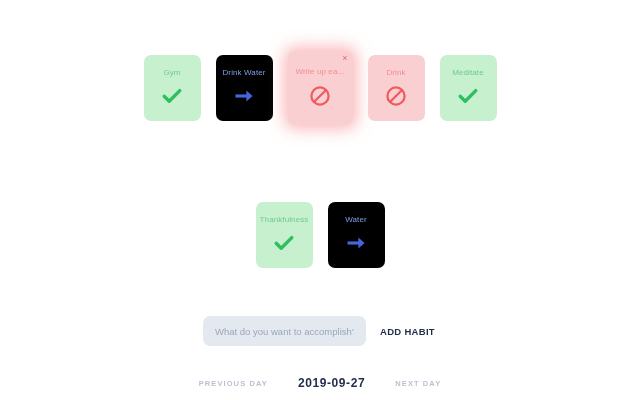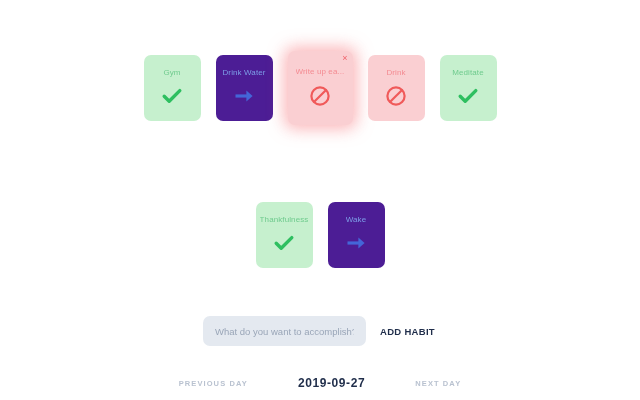--- a/index.html
+++ b/index.html
@@ -42,21 +42,21 @@
     display: flex;
     flex-direction: column;
     align-items: center;
     justify-content: flex-start;
     padding-top: 13px;
     cursor: pointer;
     flex: none;
   }
 
   .habit-card.green  { background: #c6f0ce; }
-  .habit-card.blue   { background: #4c1d95; }
+  .habit-card.blue   { background: #000000; }
   .habit-card.pink   { background: #facfd2; }
 
   .habit-card.active {
     width: 65px;
     height: 74px;
     margin-top: -4px;
     padding-top: 16px;
     box-shadow: 0 0 16px 4px rgba(247, 124, 130, 0.55);
   }
 
@@ -131,21 +131,21 @@
     cursor: pointer;
     padding: 4px 2px;
   }
 
   
   .day-nav {
     margin-top: 30px;
     display: flex;
     align-items: center;
     justify-content: center;
-    gap: 50px;
+    gap: 30px;
   }
 
   .nav-link {
     font-size: 7.5px;
     font-weight: bold;
     letter-spacing: 1.1px;
     color: #b9c2d0;
     cursor: pointer;
     user-select: none;
   }
@@ -213,21 +213,21 @@
   <div class="habit-row row-two">
       <div class="habit-card green">
         <div class="habit-label">Thankfulness</div>
         <div class="habit-icon">
           <svg width="22" height="22" viewBox="0 0 22 22" aria-hidden="true">
             <path d="M3.2 11.2 L8.2 16.2 L18.8 5.6" fill="none" stroke="#2ebf60" stroke-width="3.4" stroke-linecap="round" stroke-linejoin="round"></path>
           </svg>
         </div>
       </div>
       <div class="habit-card blue">
-        <div class="habit-label">Wake</div>
+        <div class="habit-label">Water</div>
         <div class="habit-icon">
           <svg width="22" height="22" viewBox="0 0 22 22" aria-hidden="true">
             <path d="M2.5 11 H15.5" stroke="#4466d8" stroke-width="3.2" stroke-linecap="butt"></path>
             <path d="M13.4 5.6 L19.6 11 L13.4 16.4 Z" fill="#4466d8"></path>
           </svg>
         </div>
       </div>
     </div>
 
   <div class="add-bar">

